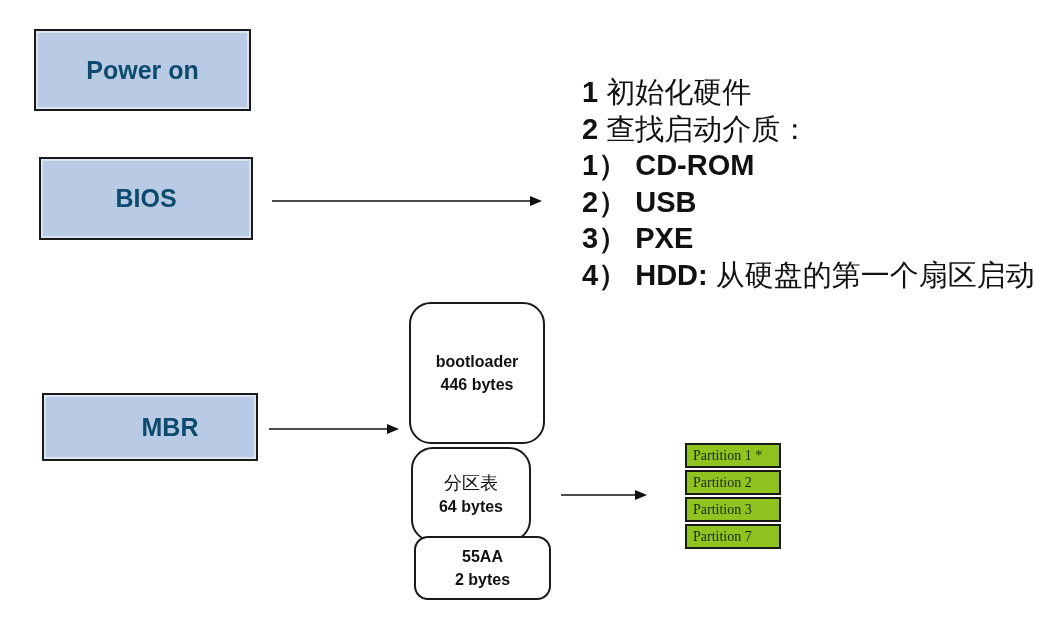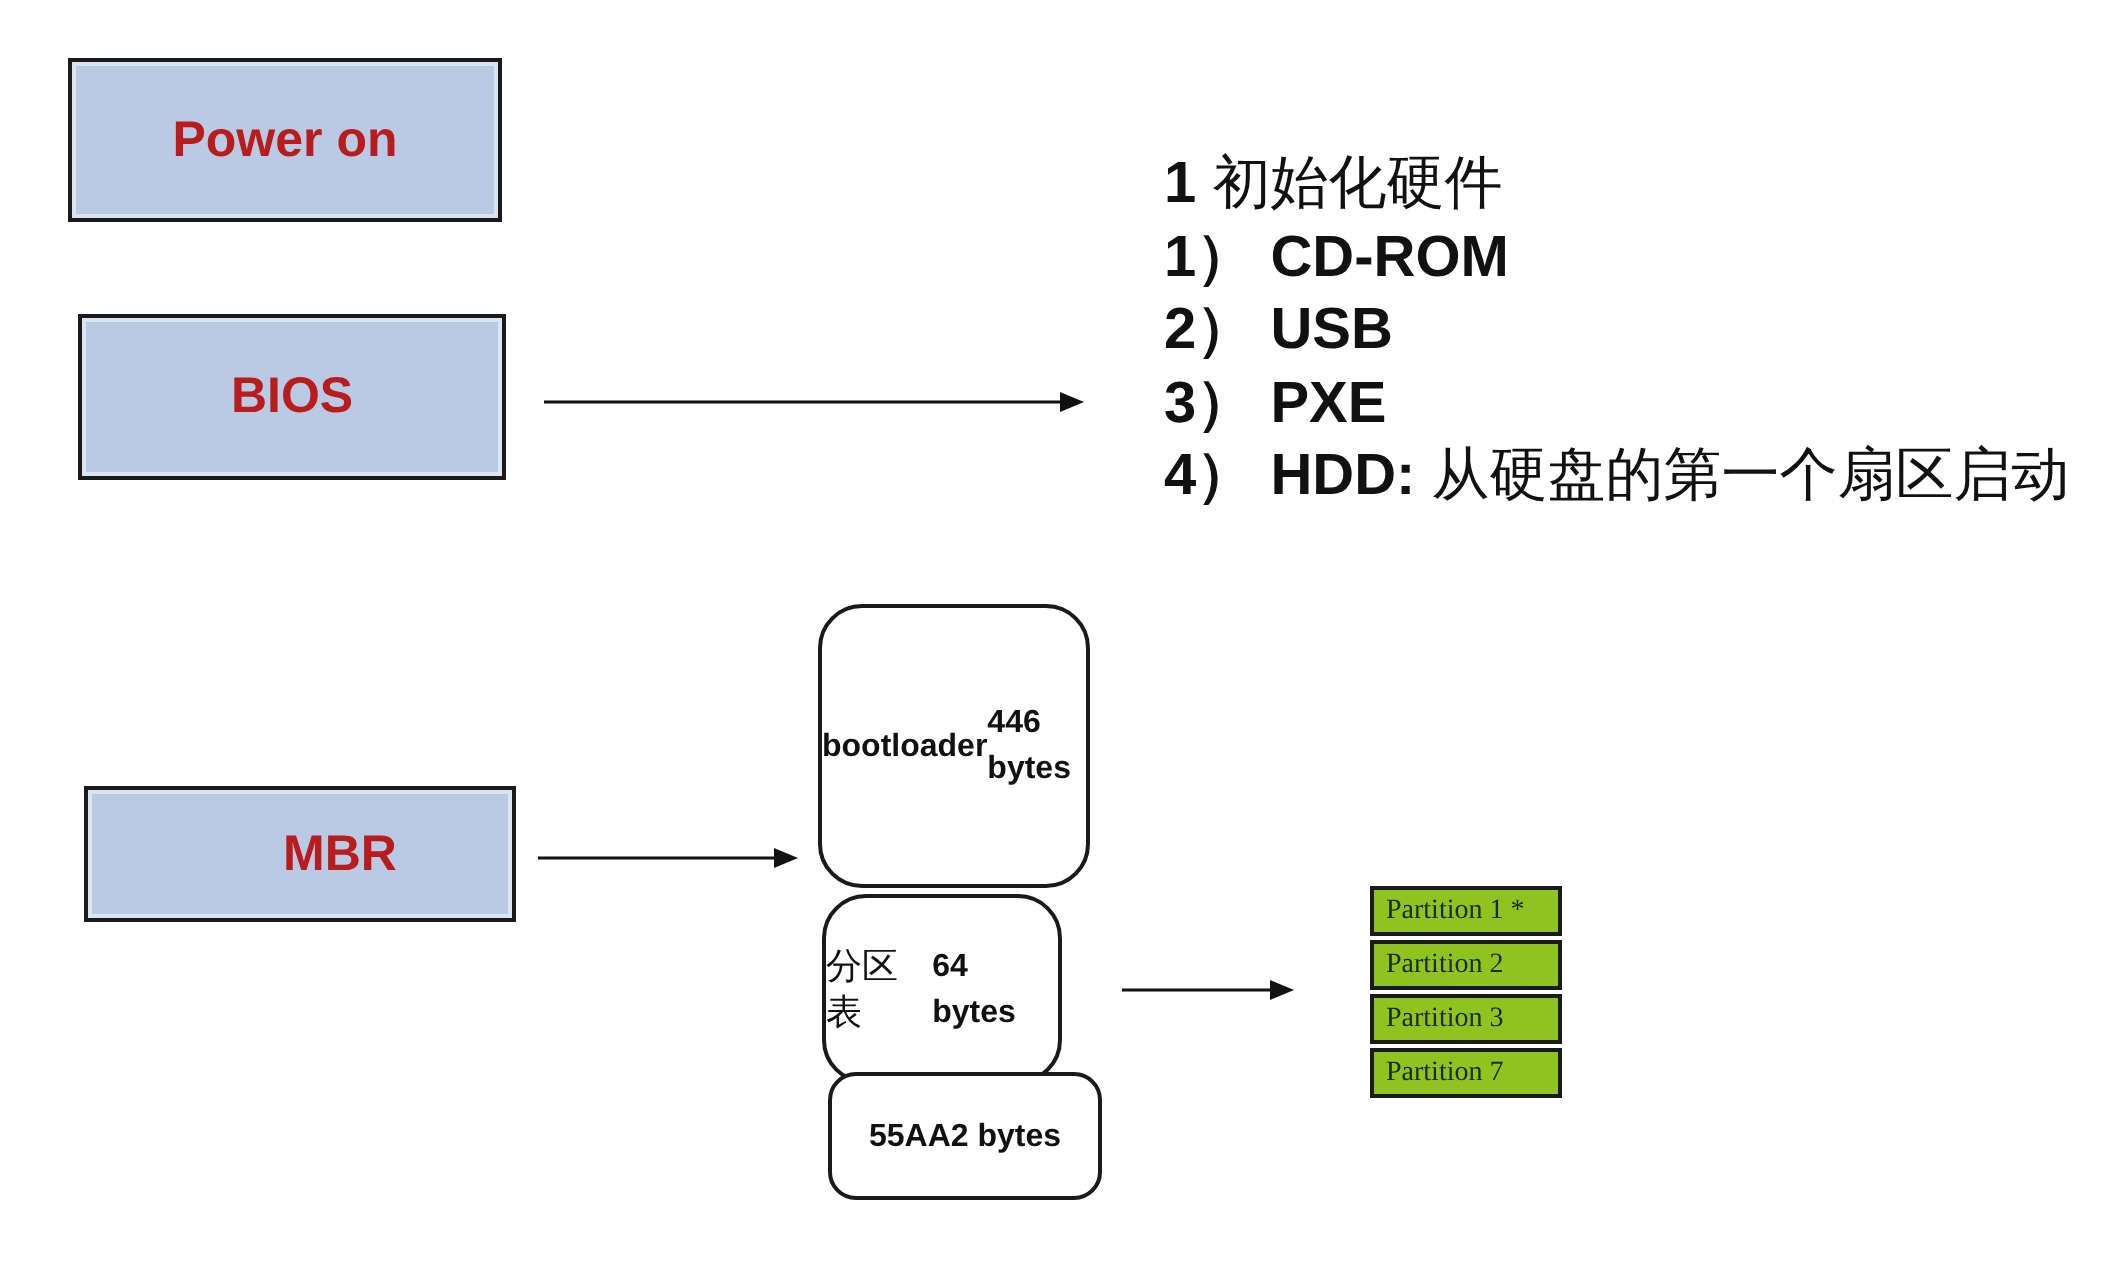--- a/index.html
+++ b/index.html
@@ -1,28 +1,28 @@
 <!DOCTYPE html>
 <html><head>
 <meta charset="utf-8">
 <style>
   html, body { margin:0; padding:0; background:#ffffff; }
   body { width:1061px; height:635px; position:relative; overflow:hidden;
          font-family:"Liberation Sans", sans-serif; color:#111; }
   .stage-box { position:absolute; background:#b9cbe4; border:2px solid #1a1a1a;
                box-shadow: inset 0 0 0 2px #dbe4f1;
                display:flex; align-items:center; justify-content:center;
-               font-weight:bold; font-size:25px; color:#b91c1c; box-sizing:border-box; }
+               font-weight:bold; font-size:25px; color:#0c4a6e; box-sizing:border-box; }
   .arrow { position:absolute; }
   .info-list { position:absolute; left:582px; top:74px; font-size:29px; font-weight:bold;
                line-height:36.5px; }
   .info-list div { white-space:nowrap; }
   .info-list .cn { font-weight:normal; }
   .mbr-block { position:absolute; border:2px solid #1a1a1a; border-radius:22px; background:#fff;
-               box-sizing:border-box; display:flex; flex-direction:row; align-items:center;
+               box-sizing:border-box; display:flex; flex-direction:column; align-items:center;
                justify-content:center; font-weight:bold; font-size:16px; line-height:23px; }
   .mbr-block .cn { font-weight:normal; font-size:18px; }
   .partitions { position:absolute; left:656px; top:443px; width:96px;margin-left:29px; }
   .partition { height:25px; margin-bottom:2px; background:#8fc31f; border:2px solid #1a1a1a;
                box-sizing:border-box; font-family:"Liberation Serif", serif; font-size:14px;
                color:#1a2a05; padding-left:6px; line-height:21px; white-space:nowrap; }
 </style>
 </head>
 <body>
 
@@ -48,20 +48,21 @@
   <polygon points="120,3 132,8 120,13" fill="#111"></polygon>
 </svg>
 
 <svg class="arrow" style="left:559px;top:487px;" width="90" height="16">
   <line x1="2" y1="8" x2="78" y2="8" stroke="#111" stroke-width="1.6"></line>
   <polygon points="76,3 88,8 76,13" fill="#111"></polygon>
 </svg>
 
 <div class="info-list">
   <div><span>1</span> <span class="cn">初始化硬件</span></div>
+  <div><span>2</span> <span class="cn">查找启动介质：</span></div>
   <div><span>1）</span> <span>CD-ROM</span></div>
   <div><span>2）</span> <span>USB</span></div>
   <div><span>3）</span> <span>PXE</span></div>
   <div><span>4）</span> <span>HDD:</span> <span class="cn">从硬盘的第一个扇区启动</span></div>
 </div>
 
 <div class="mbr-block" style="left:409px;top:302px;width:136px;height:142px;">
   <span>bootloader</span>
   <span>446 bytes</span>
 </div>

